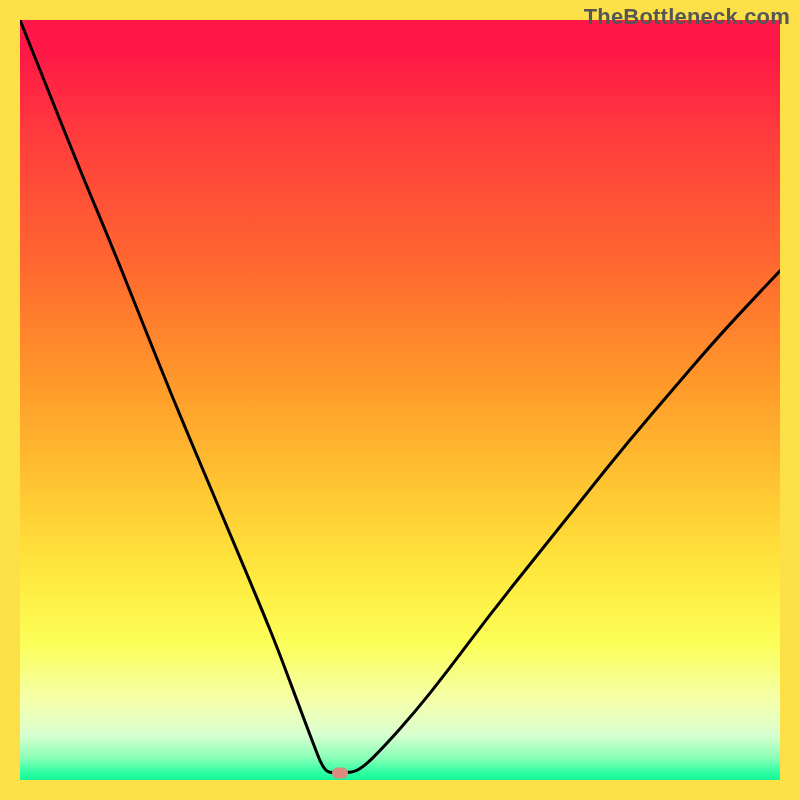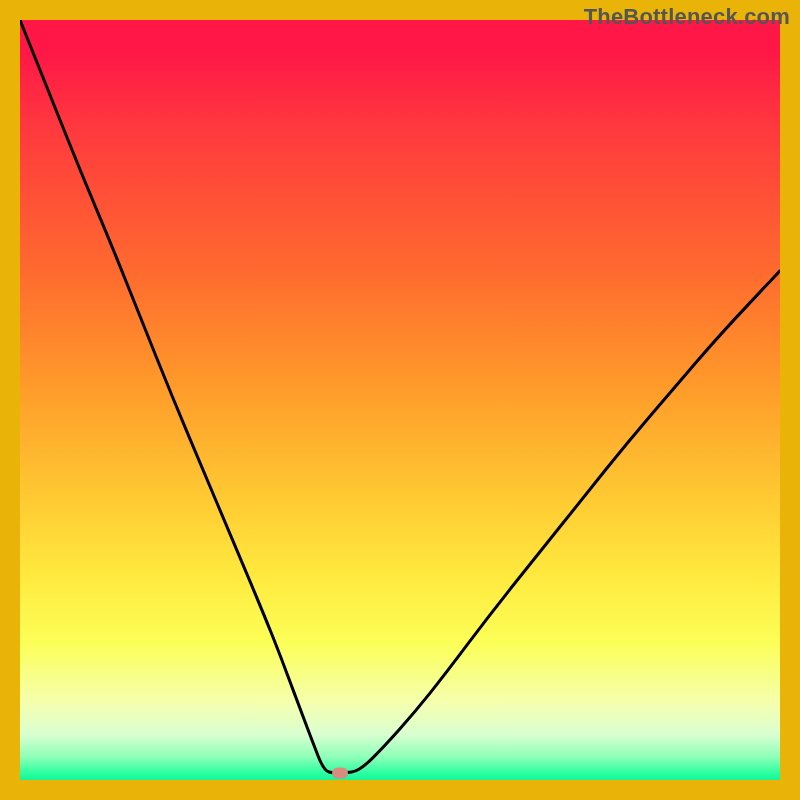--- a/index.html
+++ b/index.html
@@ -8,21 +8,21 @@
     width: 800px;
     height: 800px;
     background: #000;
     overflow: hidden;
     font-family: Arial, Helvetica, sans-serif;
   }
   .frame {
     position: relative;
     width: 800px;
     height: 800px;
-    background: #eab308;
+    background: #fde047;
   }
   .watermark {
     position: absolute;
     top: 4px;
     right: 10px;
     color: #555;
     font-size: 22px;
     font-weight: 600;
     letter-spacing: 0.2px;
     z-index: 50;

